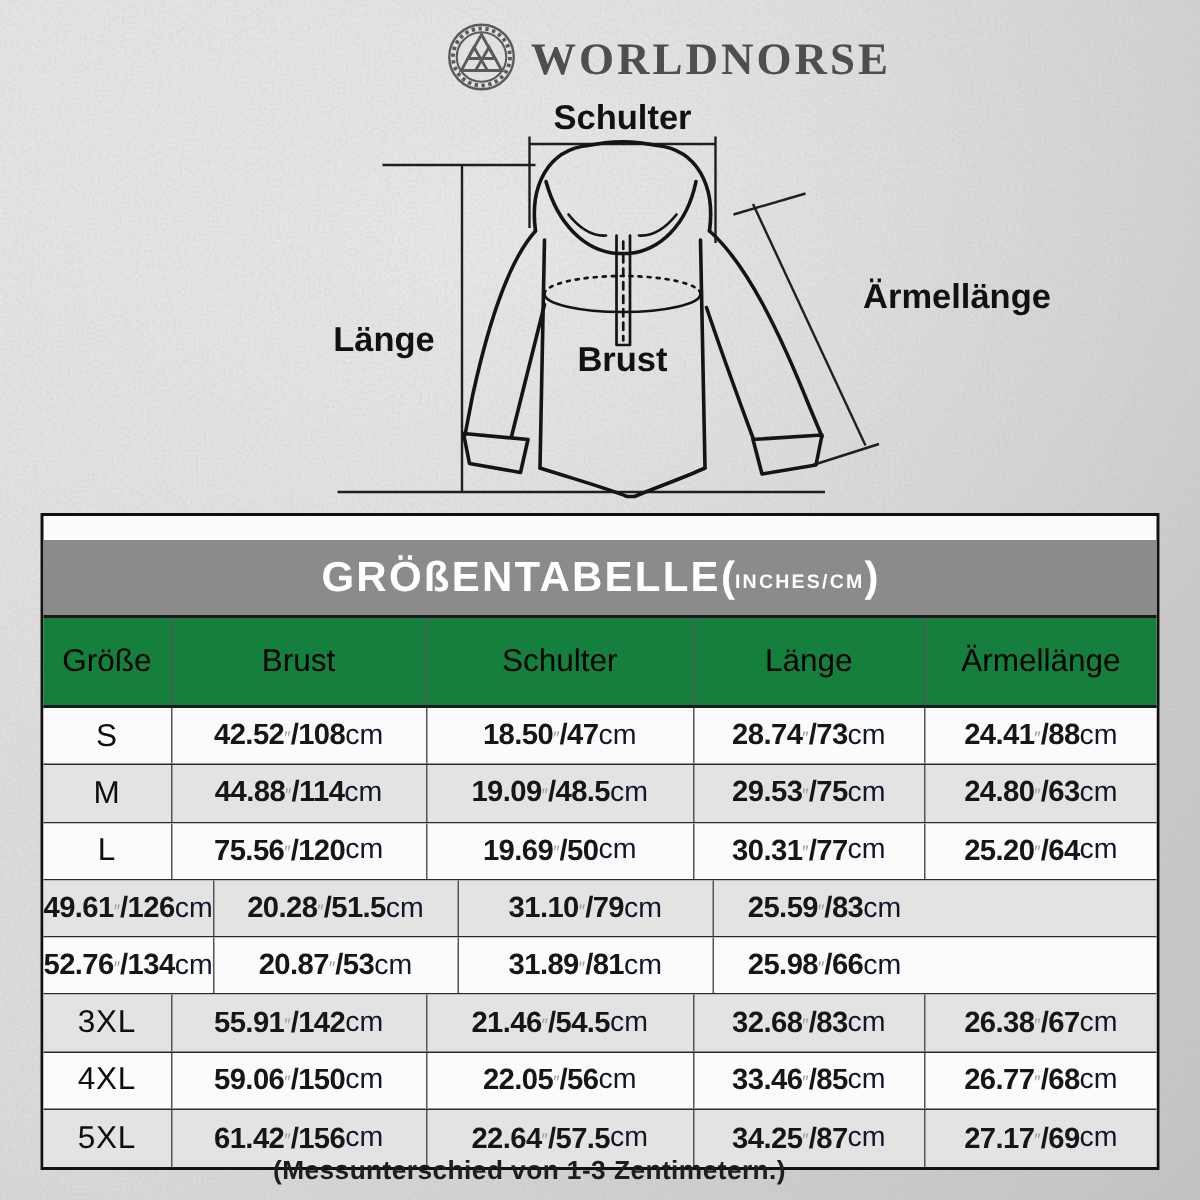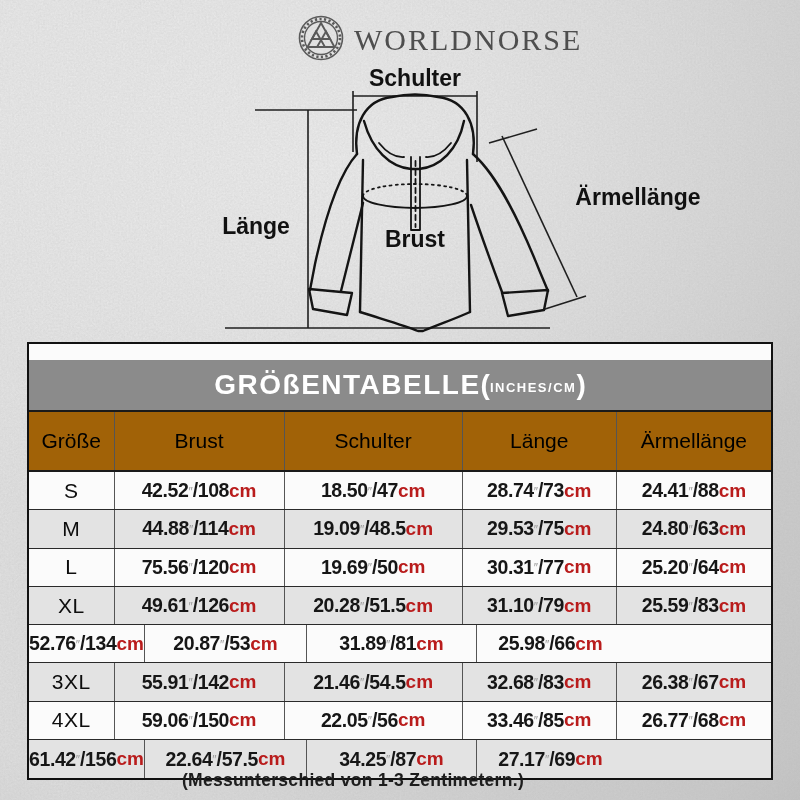--- a/index.html
+++ b/index.html
@@ -13,21 +13,21 @@
       radial-gradient(ellipse 150% 120% at 50% 45%, rgba(0,0,0,0) 52%, rgba(0,0,0,0.20) 100%),
       linear-gradient(115deg, #ececec 0%, #e0e0e0 45%, #c9c9c9 100%);
   }
   .noise-layer { position:absolute; inset:0; pointer-events:none; }
 
   
   .brand { position:absolute; left:0; top:12px; width:800px; height:52px; }
   .brand-icon { position:absolute; left:297px; top:2px; width:48px; height:48px; }
   .brand-name {
     position:absolute; left:354px; top:8px; height:40px; line-height:40px;
-    font-family:"Liberation Serif", serif; font-weight:400; font-size:30px;
+    font-family:"Liberation Serif", serif; font-weight:700; font-size:30px;
     letter-spacing:2px; color:#4e4e4e;
   }
 
   
   .diagram-svg { position:absolute; inset:0; width:800px; height:800px; pointer-events:none; }
   .garment { fill:none; stroke:#141414; stroke-width:2.4; stroke-linecap:round; stroke-linejoin:round; }
   .garment-thin { fill:none; stroke:#141414; stroke-width:1.8; stroke-linecap:round; }
   .dim { fill:none; stroke:#1f1f1f; stroke-width:1.6; }
   .dim-label { font-family:"Liberation Sans", sans-serif; font-weight:700; font-size:23px; fill:#111; }
 
@@ -40,33 +40,33 @@
     height:52px; background:#8b8b8b; color:#fff;
     display:flex; align-items:center; justify-content:center;
     border-bottom:2px solid #1a1a1a;
     margin-top:16px;
   }
   .title-main { font-size:28px; font-weight:700; letter-spacing:1.5px; }
   .title-paren { font-size:28px; font-weight:700; }
   .title-unit { font-size:13px; font-weight:700; letter-spacing:1.5px; padding-top:4px; }
 
   .thead, .trow { display:grid; grid-template-columns:86fr 171fr 179fr 155fr 155fr; }
-  .thead { height:60px; background:#a16207; border-bottom:2px solid #1a1a1a; }
+  .thead { height:60px; background:#15803d; border-bottom:2px solid #1a1a1a; }
   .thead .tcell { font-size:21px; color:#000; }
   .trow { height:38.3px; background:#fbfbfb; border-bottom:1px solid #2a2a2a; }
   .trow:last-child { border-bottom:none; }
   .trow.alt { background:#e3e3e3; }
   .tcell {
     display:flex; align-items:center; justify-content:center;
     border-right:1px solid #555; white-space:nowrap;
   }
   .tcell:last-child { border-right:none; }
   .tcell.size { font-size:21px; color:#0d0d0d; letter-spacing:0.5px; }
   .val { font-size:19.5px; font-weight:700; color:#161616; letter-spacing:-0.4px; }
-  .unit { font-size:19px; font-weight:700; color:#b91c1c; }
+  .unit { font-size:19px; font-weight:400; color:#0f172a; }
   .inch-mark { font-size:12px; font-weight:400; color:#9a9a9a; vertical-align:top; line-height:1; position:relative; top:1px; }
 
   
   .footer-note {
     position:absolute; left:0; top:770px; width:706px; text-align:center;
     font-size:17.5px; font-weight:700; color:#1d1d1d; letter-spacing:0.3px;
   }
 </style>
 </head>
 <body>
@@ -236,21 +236,20 @@
             <span class="unit">cm</span>
           </div>
           <div class="tcell">
             <span class="val">25.20</span>
             <span class="inch-mark">″</span>
             <span class="val">/64</span>
             <span class="unit">cm</span>
           </div>
         </div>
         <div class="trow alt">
-          <div class="tcell size">XL</div>
           <div class="tcell">
             <span class="val">49.61</span>
             <span class="inch-mark">″</span>
             <span class="val">/126</span>
             <span class="unit">cm</span>
           </div>
           <div class="tcell">
             <span class="val">20.28</span>
             <span class="inch-mark">″</span>
             <span class="val">/51.5</span>
@@ -343,20 +342,21 @@
             <span class="unit">cm</span>
           </div>
           <div class="tcell">
             <span class="val">26.77</span>
             <span class="inch-mark">″</span>
             <span class="val">/68</span>
             <span class="unit">cm</span>
           </div>
         </div>
         <div class="trow alt">
+          <div class="tcell size">5XL</div>
           <div class="tcell">
             <span class="val">61.42</span>
             <span class="inch-mark">″</span>
             <span class="val">/156</span>
             <span class="unit">cm</span>
           </div>
           <div class="tcell">
             <span class="val">22.64</span>
             <span class="inch-mark">″</span>
             <span class="val">/57.5</span>

